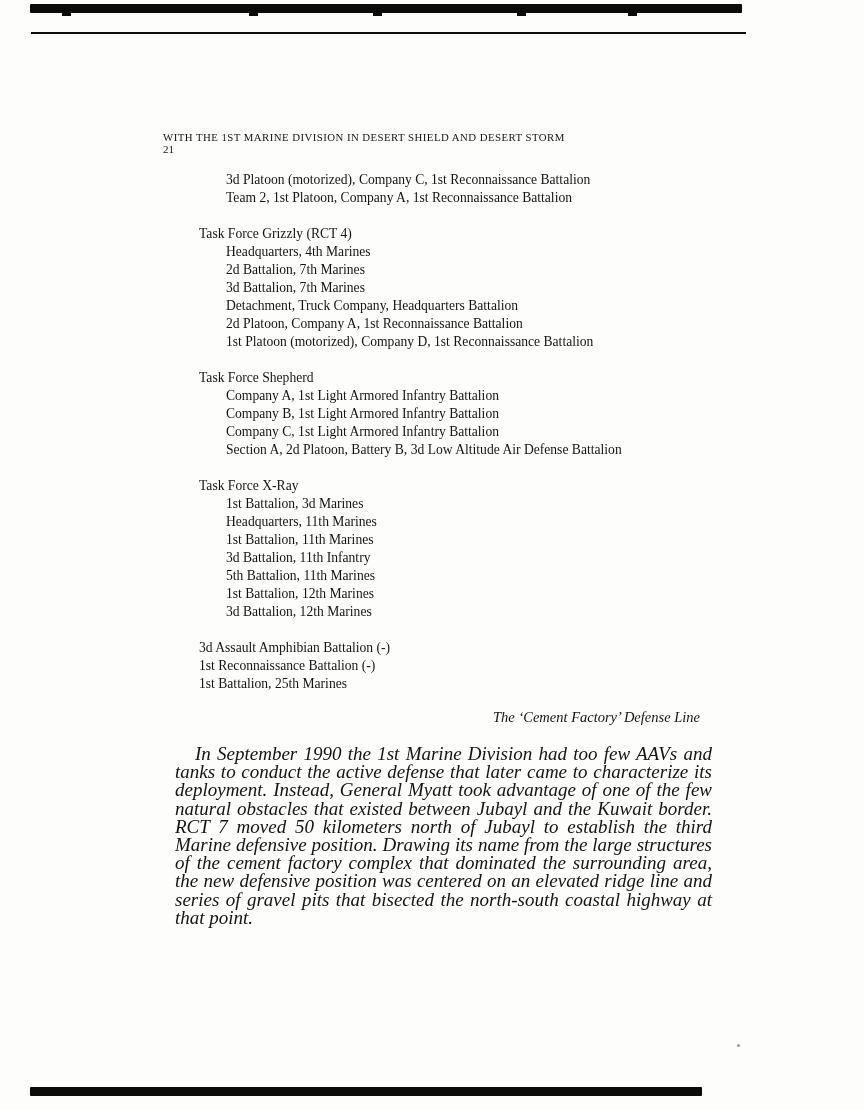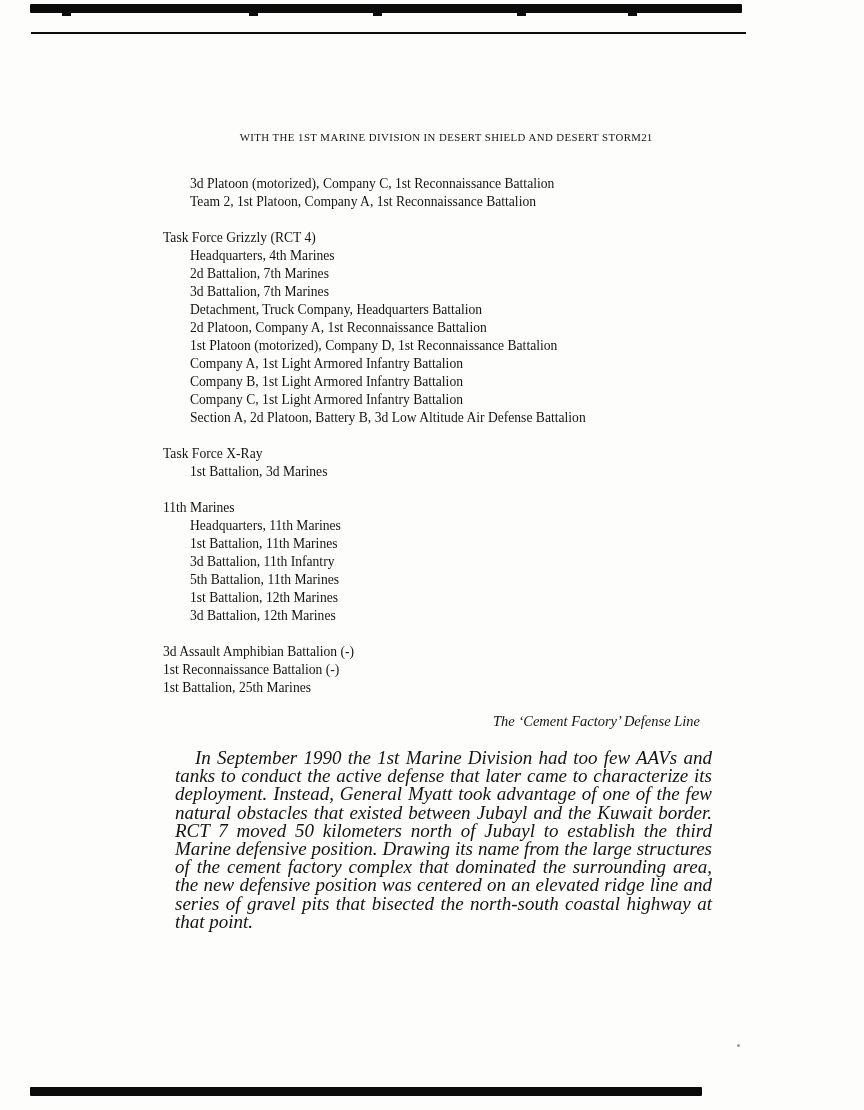--- a/index.html
+++ b/index.html
@@ -67,37 +67,39 @@
   }
   
   .content {
     position: absolute;
     left: 163px;
     top: 131px;
     width: 566px;
   }
   .running-header {
     display: flex;
-    justify-content: center;
+    justify-content: space-between;
     align-items: baseline;
     font-size: 10.8px;
     letter-spacing: 0.45px;
     font-weight: normal;
-    margin: 0 0 32px 0;
+    margin: 0 0 16px 0;
+    flex-direction: column;
   }
   .running-header .page-number {
     font-size: 11px;
     letter-spacing: 0;
   }
   .unit-roster {
     font-size: 13.6px;
     line-height: 18px;
   }
   .roster-line {
     white-space: nowrap;
+    margin-left: 36px;
   }
   .roster-line.indented {
     padding-left: 27px;
   }
   .roster-line.gap-before {
     margin-top: 18px;
   }
   .section-heading {
     width: 537px;
     font-size: 14.5px;
@@ -150,35 +152,35 @@
         <div class="roster-line indented">2d Battalion, 7th Marines</div>
 
         <div class="roster-line indented">3d Battalion, 7th Marines</div>
 
         <div class="roster-line indented">Detachment, Truck Company, Headquarters Battalion</div>
 
         <div class="roster-line indented">2d Platoon, Company A, 1st Reconnaissance Battalion</div>
 
         <div class="roster-line indented">1st Platoon (motorized), Company D, 1st Reconnaissance Battalion</div>
 
+        <div class="roster-line gap-before">Task Force Shepherd</div>
 
 
         <div class="roster-line indented">Company A, 1st Light Armored Infantry Battalion</div>
 
         <div class="roster-line indented">Company B, 1st Light Armored Infantry Battalion</div>
 
         <div class="roster-line indented">Company C, 1st Light Armored Infantry Battalion</div>
 
         <div class="roster-line indented">Section A, 2d Platoon, Battery B, 3d Low Altitude Air Defense Battalion</div>
 
         <div class="roster-line gap-before">Task Force X-Ray</div>
 
         <div class="roster-line indented">1st Battalion, 3d Marines</div>
 
-        <div class="roster-line gap-before">11th Marines</div>
 
         <div class="roster-line indented">Headquarters, 11th Marines</div>
 
         <div class="roster-line indented">1st Battalion, 11th Marines</div>
 
         <div class="roster-line indented">3d Battalion, 11th Infantry</div>
 
         <div class="roster-line indented">5th Battalion, 11th Marines</div>
 
         <div class="roster-line indented">1st Battalion, 12th Marines</div>

